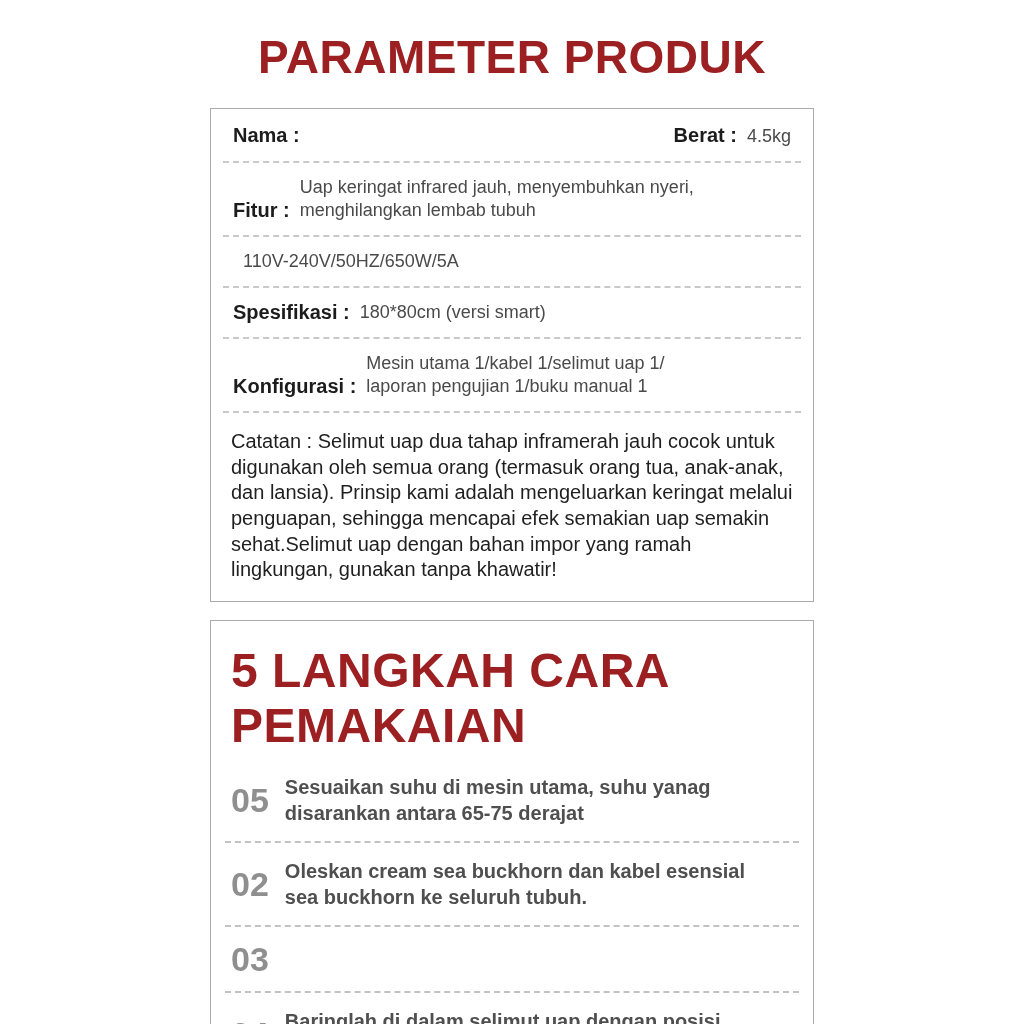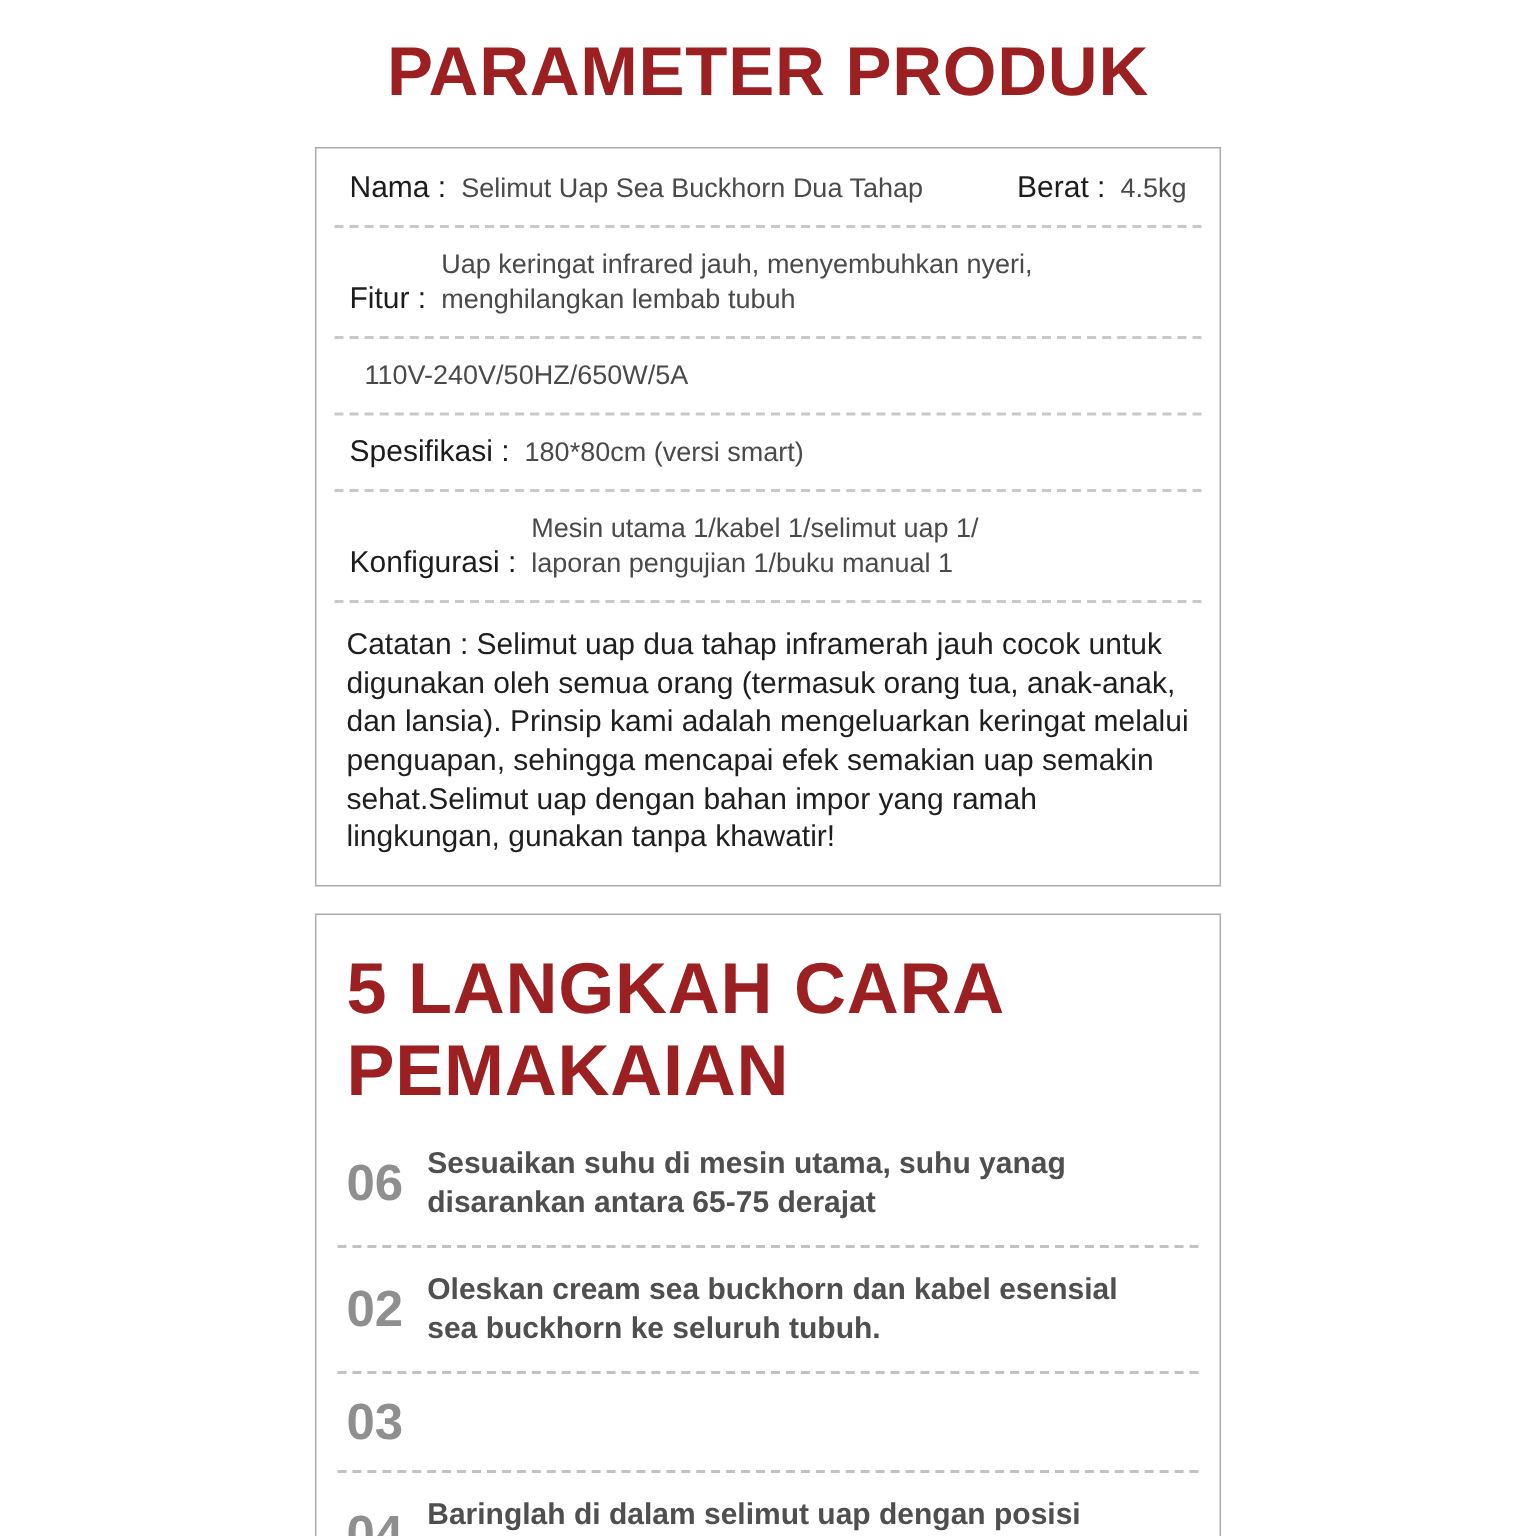--- a/index.html
+++ b/index.html
@@ -2,30 +2,30 @@
 <html><head>
 <meta charset="utf-8">
 <style>
   * { margin:0; padding:0; box-sizing:border-box; }
   html,body { background:#ffffff; }
   .page {
     width:1024px; height:1024px; background:#ffffff; overflow:hidden;
     font-family:"Liberation Sans","DejaVu Sans",sans-serif; position:relative;
   }
   .main-title {
-    text-align:center; padding-top:20px; font-size:46px; font-weight:700;
+    text-align:center; padding-top:30px; font-size:46px; font-weight:700;
     color:#9c1f21; letter-spacing:0.5px;
   }
   .param-box {
     width:604px; margin:24px auto 0; border:1px solid #ababab;
     background:#ffffff; padding:4px 0 14px;
   }
   .param-row { display:flex; align-items:flex-end; padding:11px 22px; }
   .row-nama { align-items:baseline; }
-  .p-label { font-weight:400; color:#1c1c1c; font-size:20px; white-space:nowrap; }
+  .p-label { font-weight:700; color:#1c1c1c; font-size:20px; white-space:nowrap; }
   .p-value { color:#4a4a4a; font-size:18px; margin-left:10px; line-height:1.28; }
   .berat-label { margin-left:auto; }
   .val-fitur { max-width:430px; }
   .val-konfigurasi { max-width:340px; }
   .dash { border-top:2px dashed #c9c9c9; margin:2px 12px; }
   .note { padding:14px 20px 4px; font-size:20px; color:#1f1f1f; line-height:1.28; }
   .steps-box {
     width:604px; margin:18px auto 0; border:1px solid #ababab;
     background:#ffffff; padding:22px 0 18px; min-height:474px;
   }
@@ -42,21 +42,20 @@
 <body>
 
 <div class="page">
 
   <h1 class="main-title">PARAMETER PRODUK</h1>
 
   <section class="param-box">
 
     <div class="param-row row-nama">
       <span class="p-label">Nama :</span>
-      <span class="p-value">Selimut Uap Sea Buckhorn Dua Tahap</span>
       <span class="p-label berat-label">Berat :</span>
       <span class="p-value">4.5kg</span>
     </div>
 
     <div class="dash"></div>
 
     <div class="param-row">
       <span class="p-label">Fitur :</span>
       <span class="p-value val-fitur">Uap keringat infrared jauh, menyembuhkan nyeri, menghilangkan lembab tubuh</span>
     </div>
@@ -85,21 +84,21 @@
 
     <p class="note">Catatan : Selimut uap dua tahap inframerah jauh cocok untuk digunakan oleh semua orang (termasuk orang tua, anak-anak, dan lansia). Prinsip kami adalah mengeluarkan keringat melalui penguapan, sehingga mencapai efek semakian uap semakin sehat.Selimut uap dengan bahan impor yang ramah lingkungan, gunakan tanpa khawatir!</p>
 
   </section>
 
   <section class="steps-box">
 
     <h2 class="steps-title">5 LANGKAH CARA PEMAKAIAN</h2>
 
     <div class="step">
-      <span class="step-num">06</span>
+      <span class="step-num">05</span>
       <span class="step-text">Sesuaikan suhu di mesin utama, suhu yanag disarankan antara 65-75 derajat</span>
     </div>
     <div class="step-dash"></div>
 
     <div class="step">
       <span class="step-num">02</span>
       <span class="step-text">Oleskan cream sea buckhorn dan kabel esensial sea buckhorn ke seluruh tubuh.</span>
     </div>
     <div class="step-dash"></div>
 

